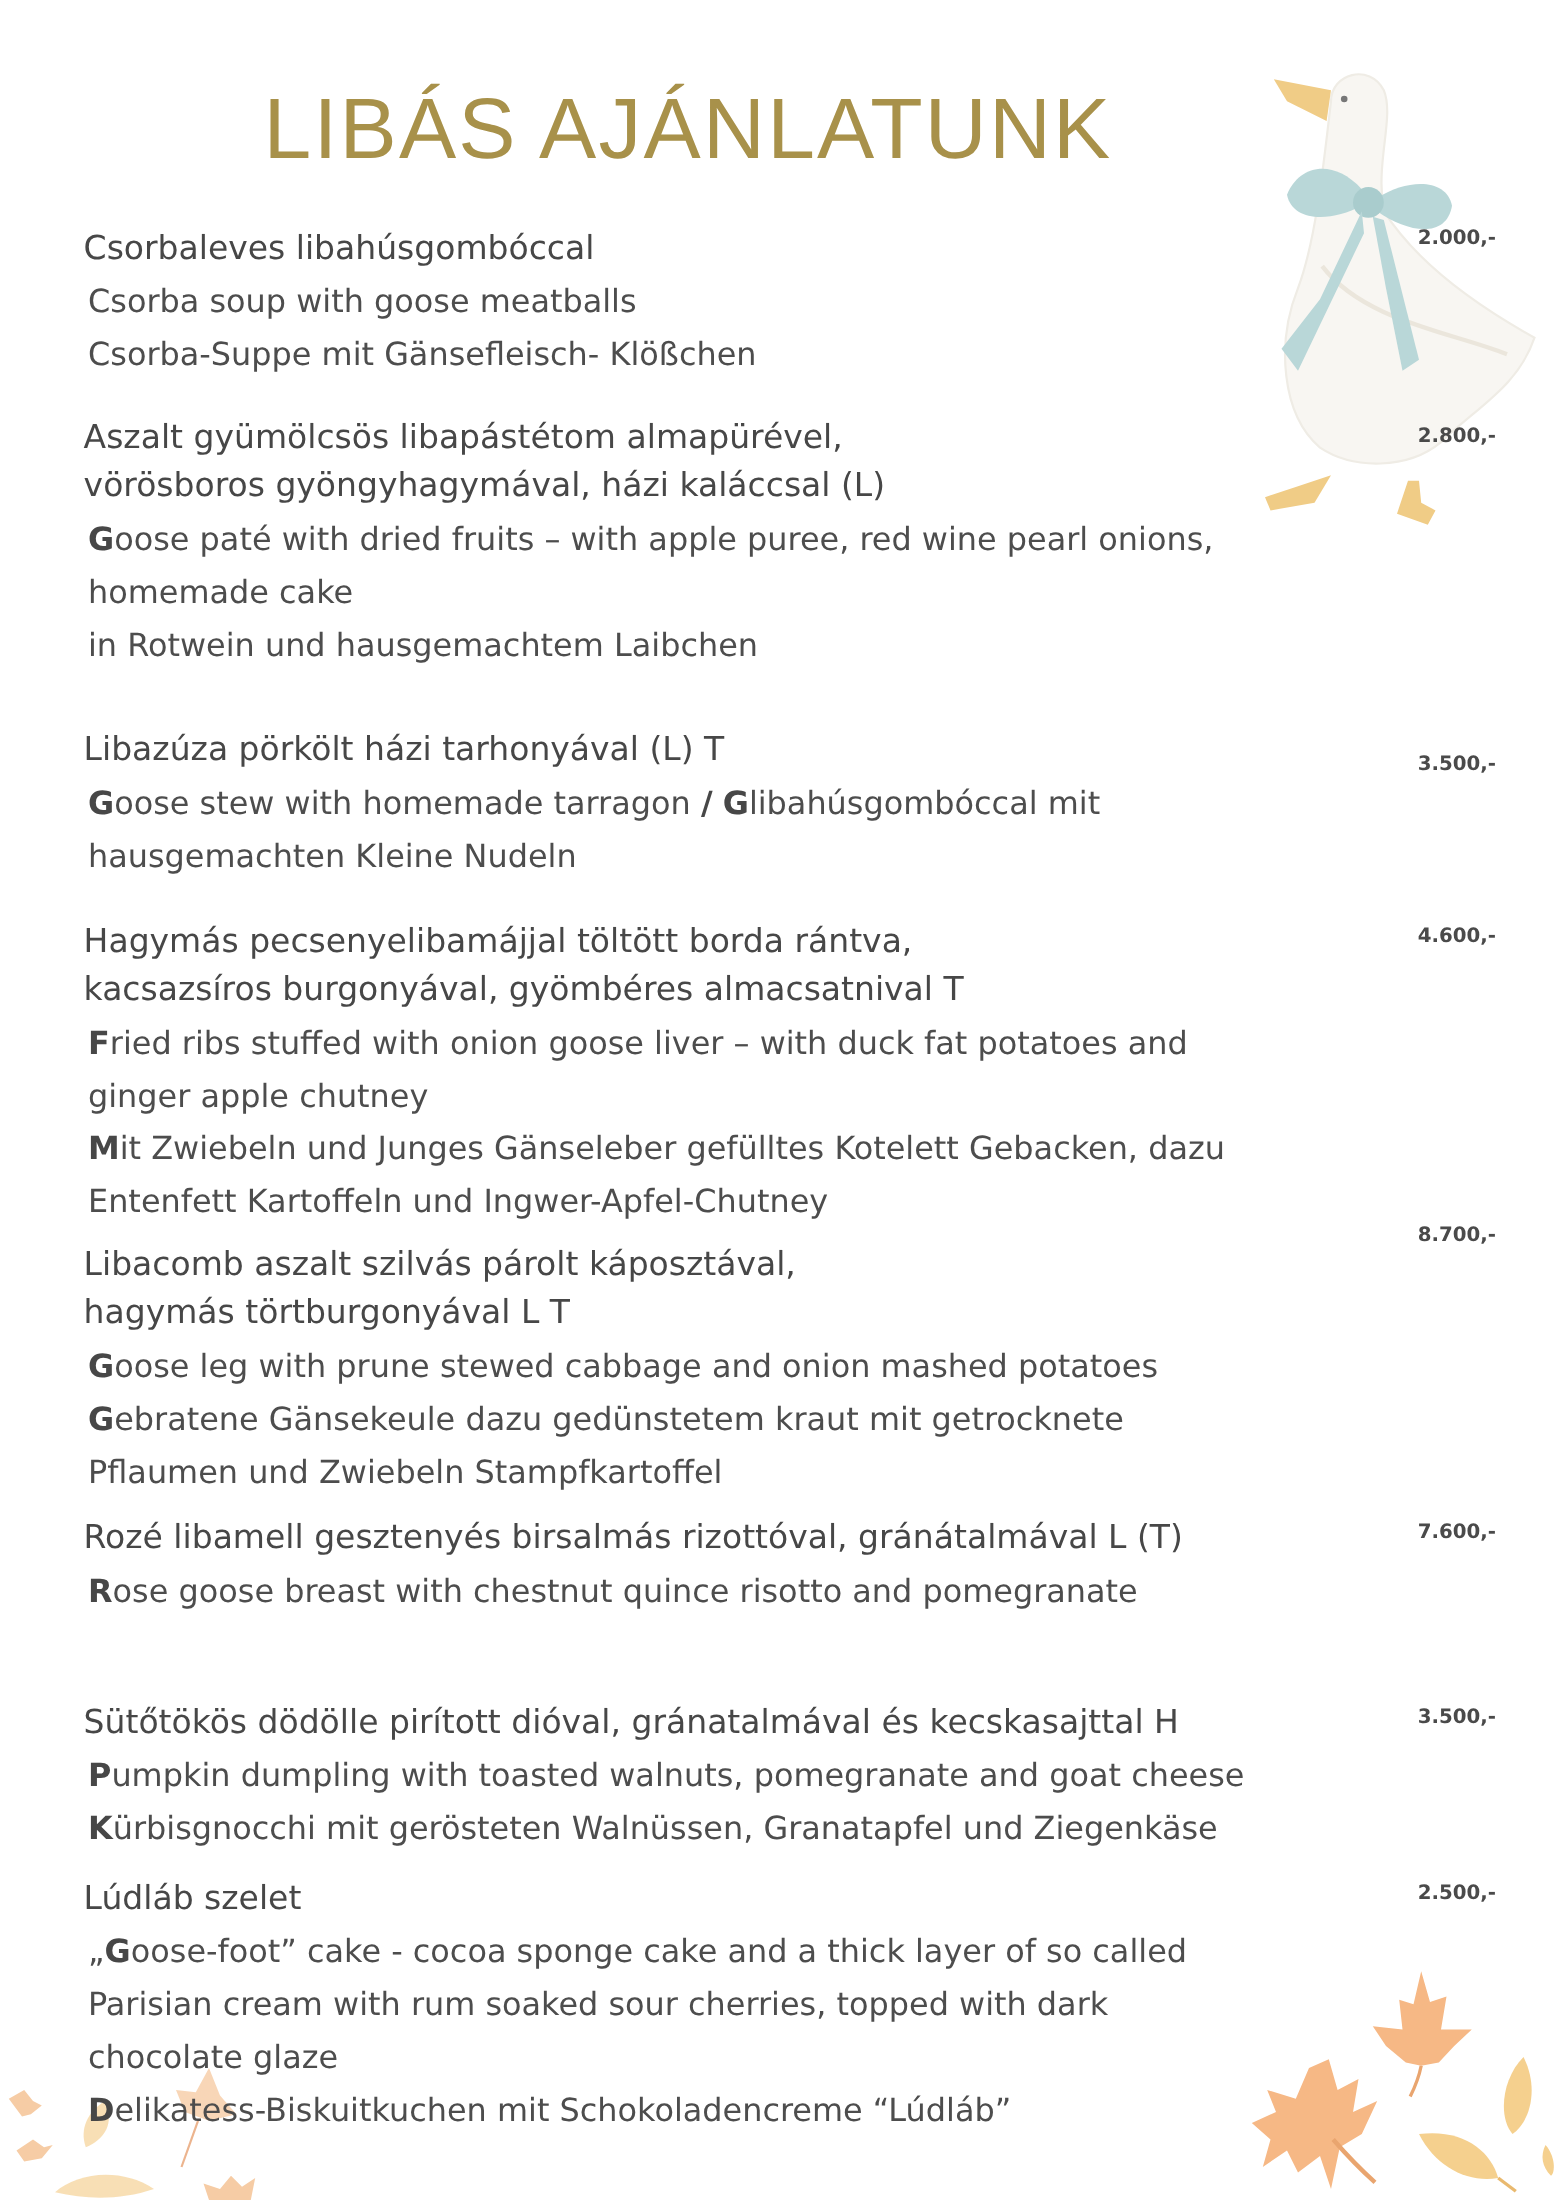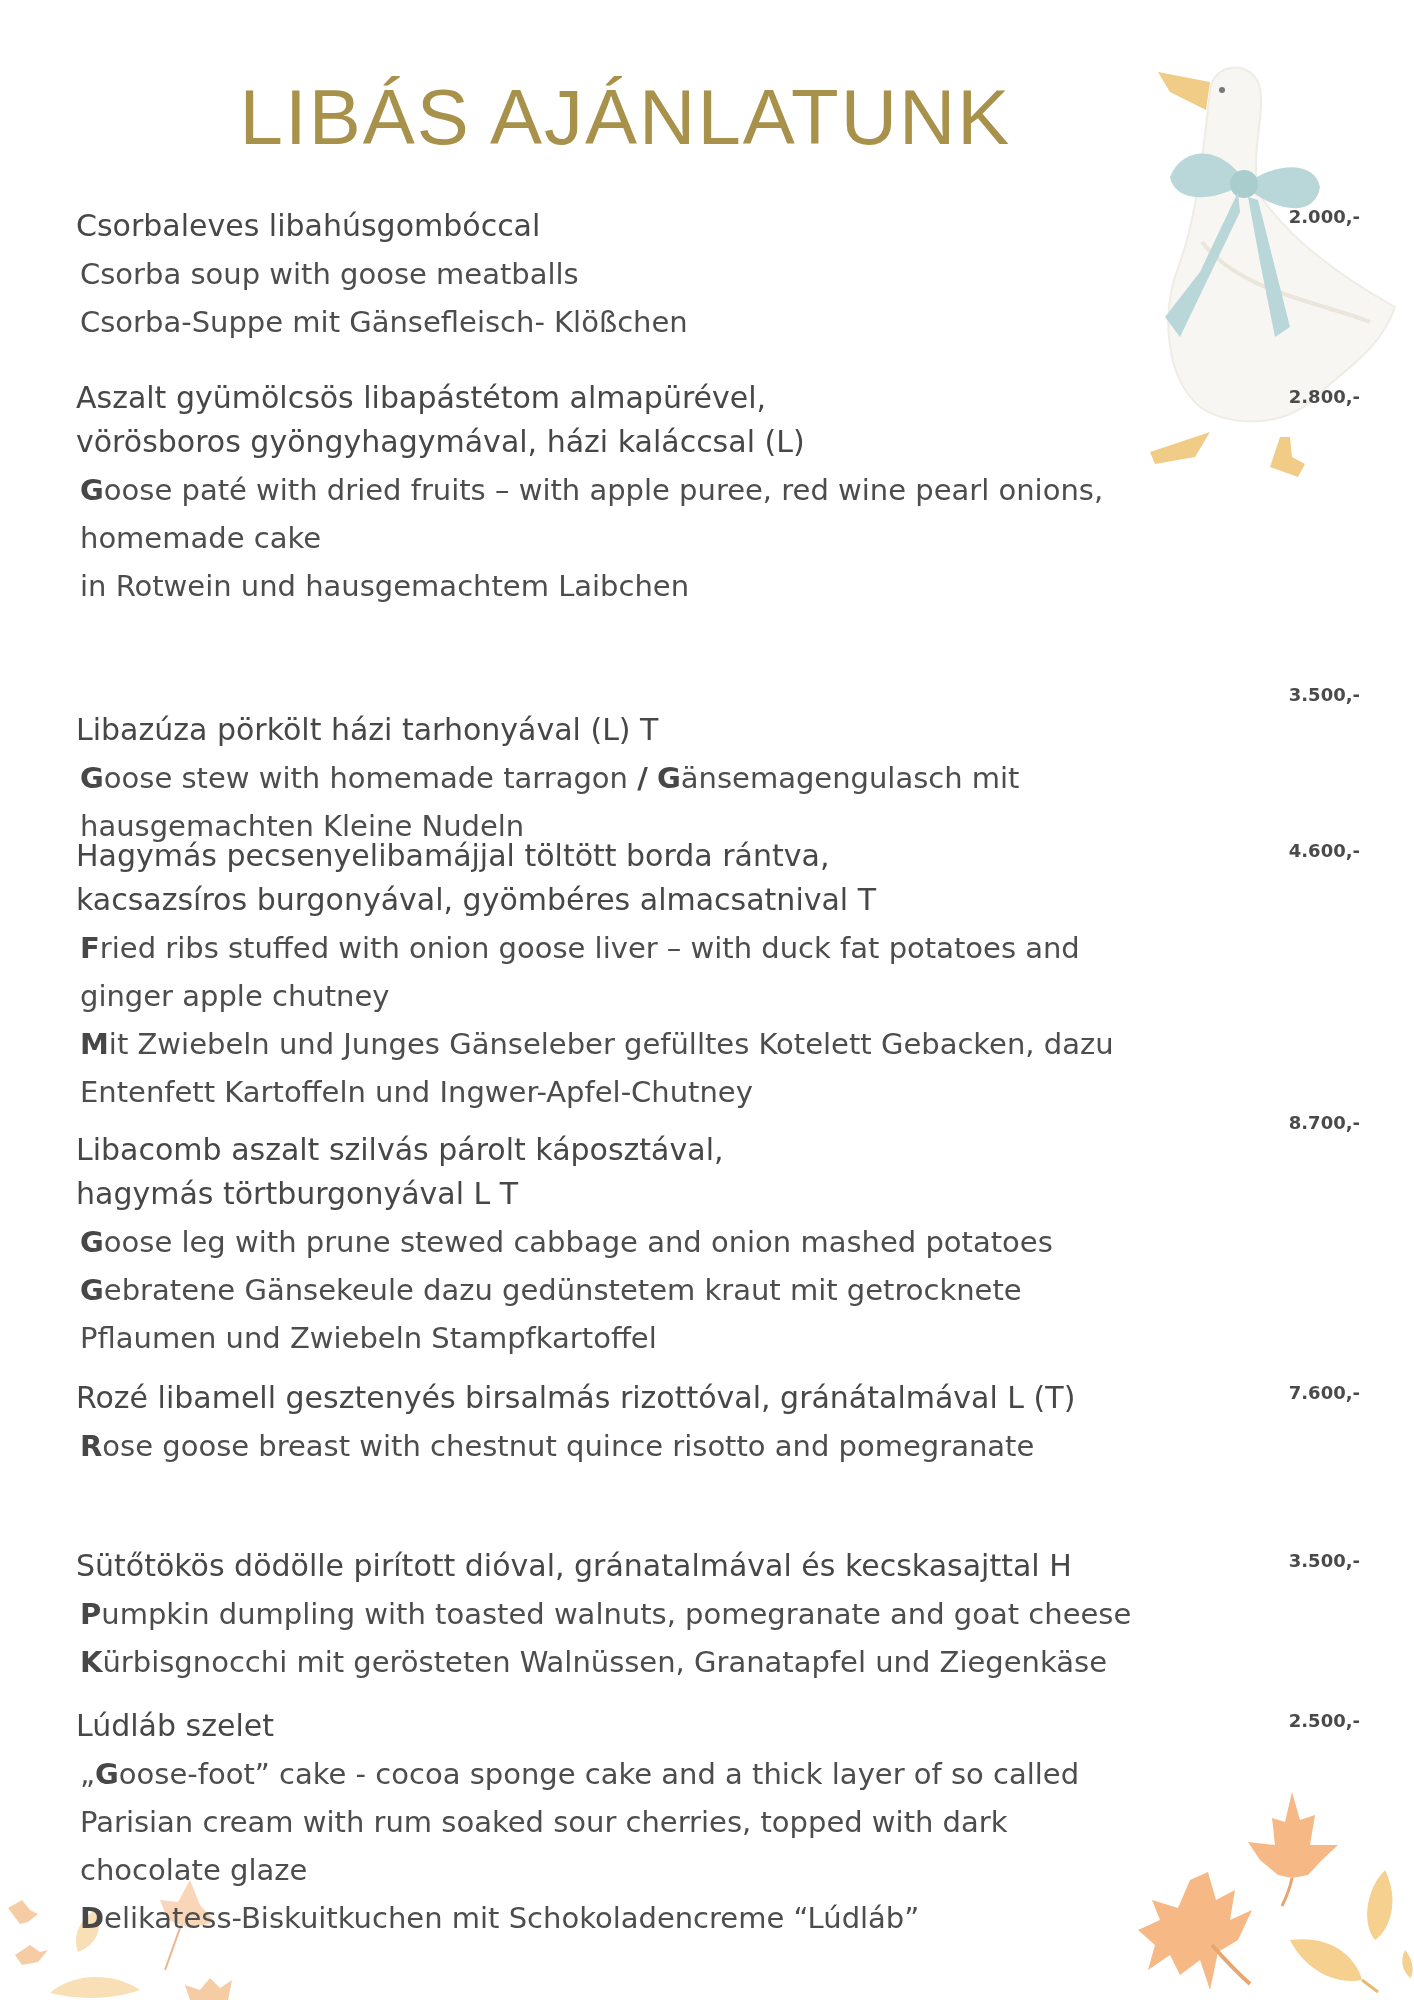--- a/index.html
+++ b/index.html
@@ -67,23 +67,23 @@
 
 <div class="item" style="top:376px">
   <p class="name">Aszalt gyümölcsös libapástétom almapürével,</p>
   <p class="name">vörösboros gyöngyhagymával, házi kaláccsal (L)</p>
   <p class="desc"><b>G</b><span>oose paté with dried fruits – with apple puree, red wine pearl onions,</span></p>
   <p class="desc"><span>homemade cake</span></p>
   <p class="desc"><span>in Rotwein und hausgemachtem Laibchen</span></p>
 </div>
 <div class="price" style="top:386px">2.800,-</div>
 
-<div class="item" style="top:708px">
+<div class="item" style="top:660px">
   <p class="name">Libazúza pörkölt házi tarhonyával (L) T</p>
-  <p class="desc"><b>G</b><span>oose stew with homemade tarragon </span><b>/</b> <b>G</b><span>änsemagengulasch mit</span></p>
+  <p class="desc"><b>G</b><span>oose stew with homemade tarragon </span><b>/</b> <b>G</b><span>libahúsgombóccal mit</span></p>
   <p class="desc"><span>hausgemachten Kleine Nudeln</span></p>
 </div>
 <div class="price" style="top:684px">3.500,-</div>
 
 <div class="item" style="top:834px">
   <p class="name">Hagymás pecsenyelibamájjal töltött borda rántva,</p>
   <p class="name">kacsazsíros burgonyával, gyömbéres almacsatnival T</p>
   <p class="desc"><b>F</b><span>ried ribs stuffed with onion goose liver – with duck fat potatoes and</span></p>
   <p class="desc"><span>ginger apple chutney</span></p>
   <p class="desc"><b>M</b><span>it Zwiebeln und Junges Gänseleber gefülltes Kotelett Gebacken, dazu</span></p>

